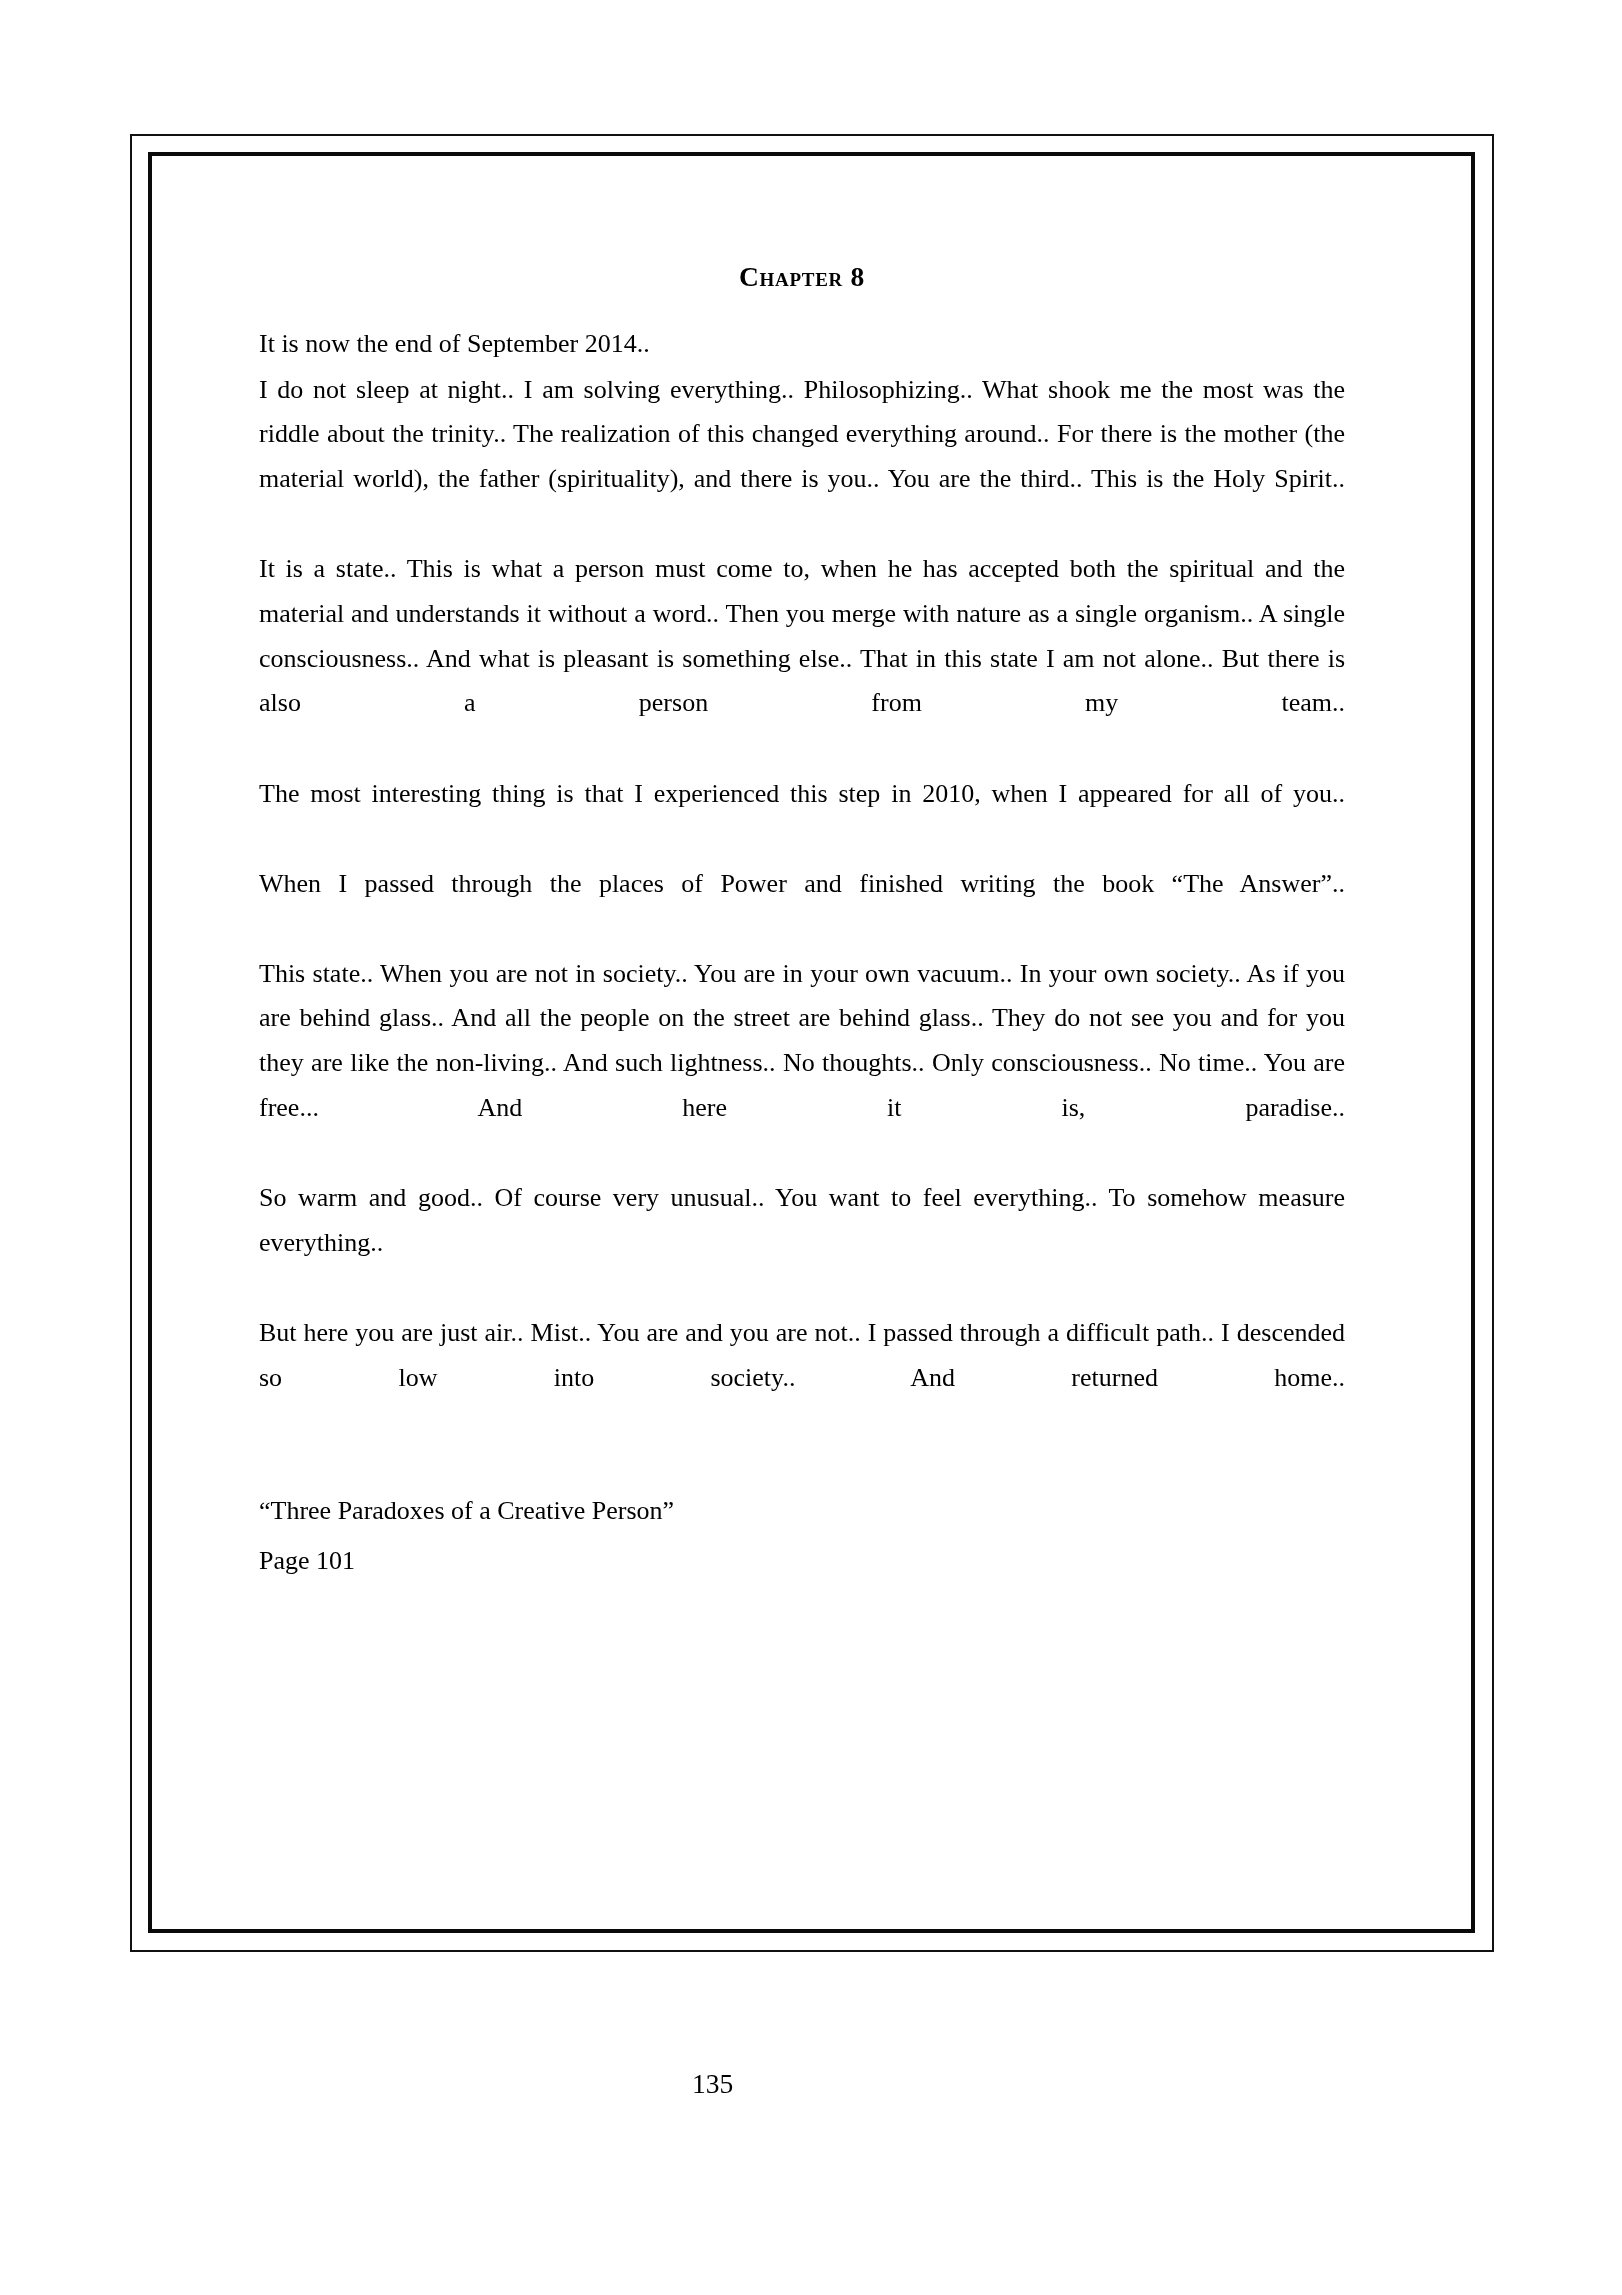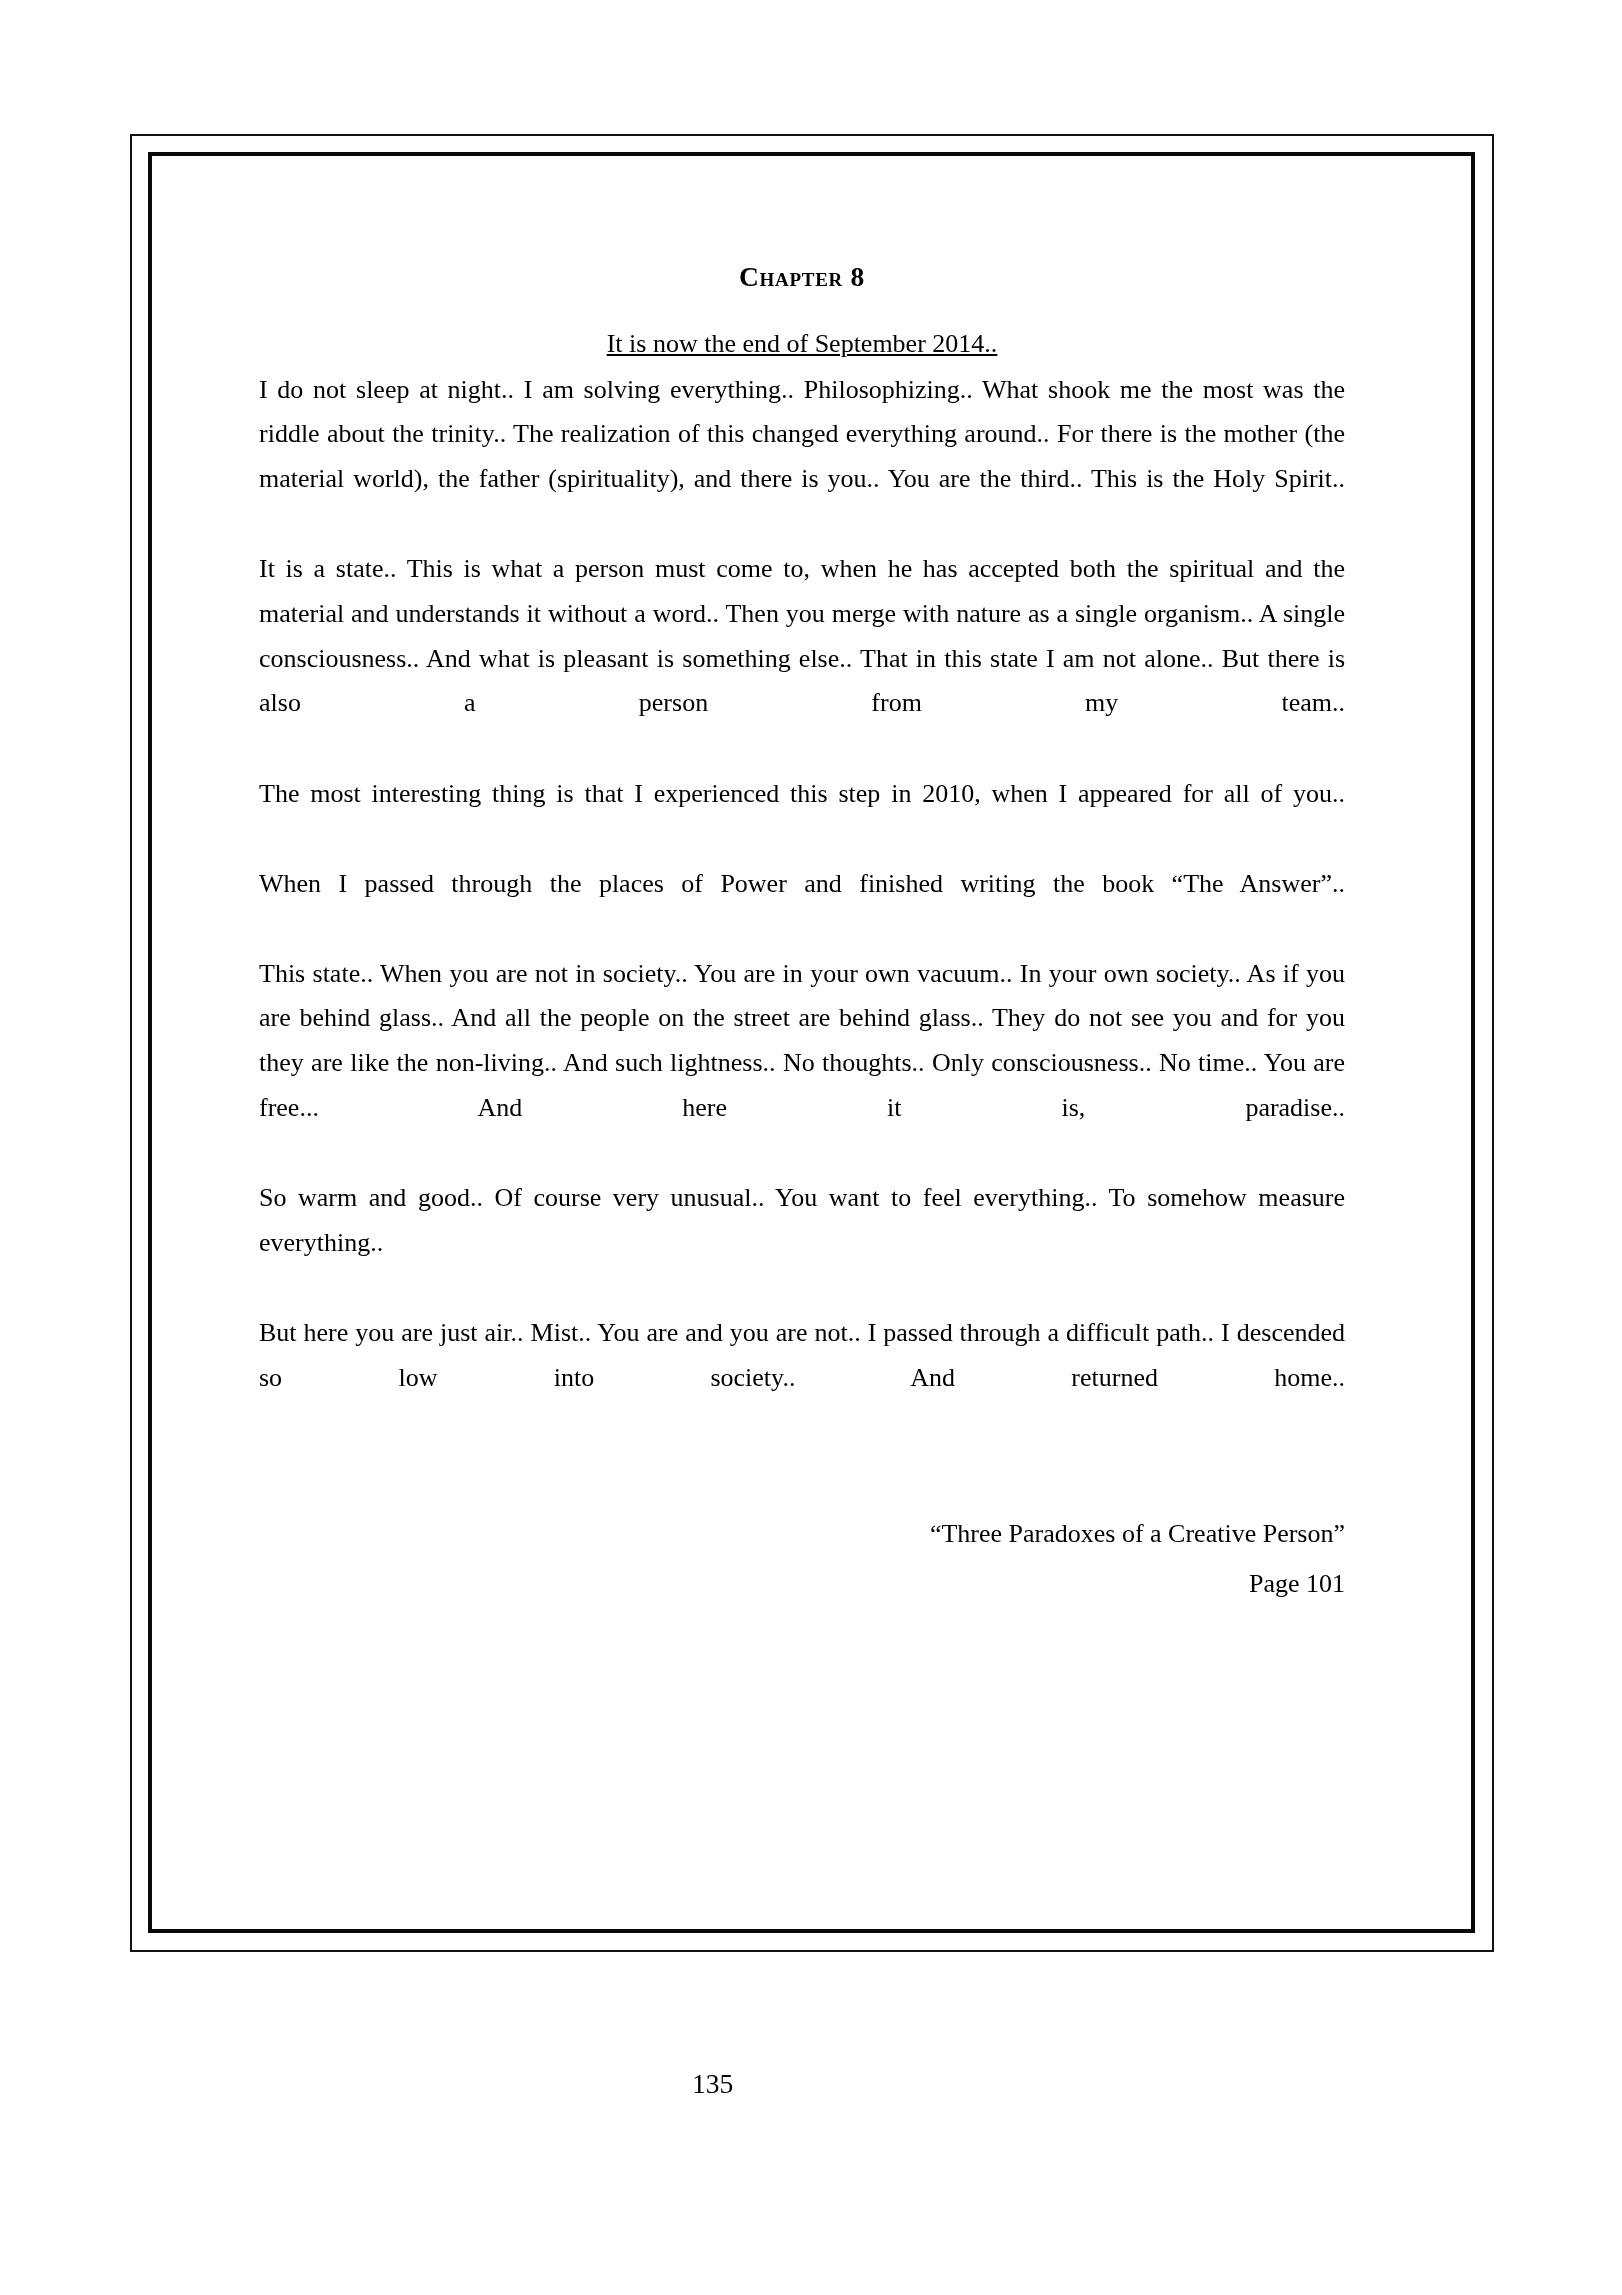--- a/index.html
+++ b/index.html
@@ -71,28 +71,27 @@
 
   
   .body-text p::after {
     content: "";
     display: inline-block;
     width: 100%;
   }
 
   
   .body-text p.short {
-    text-align: center;
-    text-decoration: underline;
+    text-align: left;
   }
   .body-text p.short::after { content: none; }
 
   .attribution {
-    margin-top: 67px;
-    text-align: right;
+    margin-top: 44px;
+    text-align: left;
     font-size: 26px;
     line-height: 1.72;
   }
 
   .attribution .work-title {
     display: block;
   }
 
   .attribution .page-ref {
     display: block;

